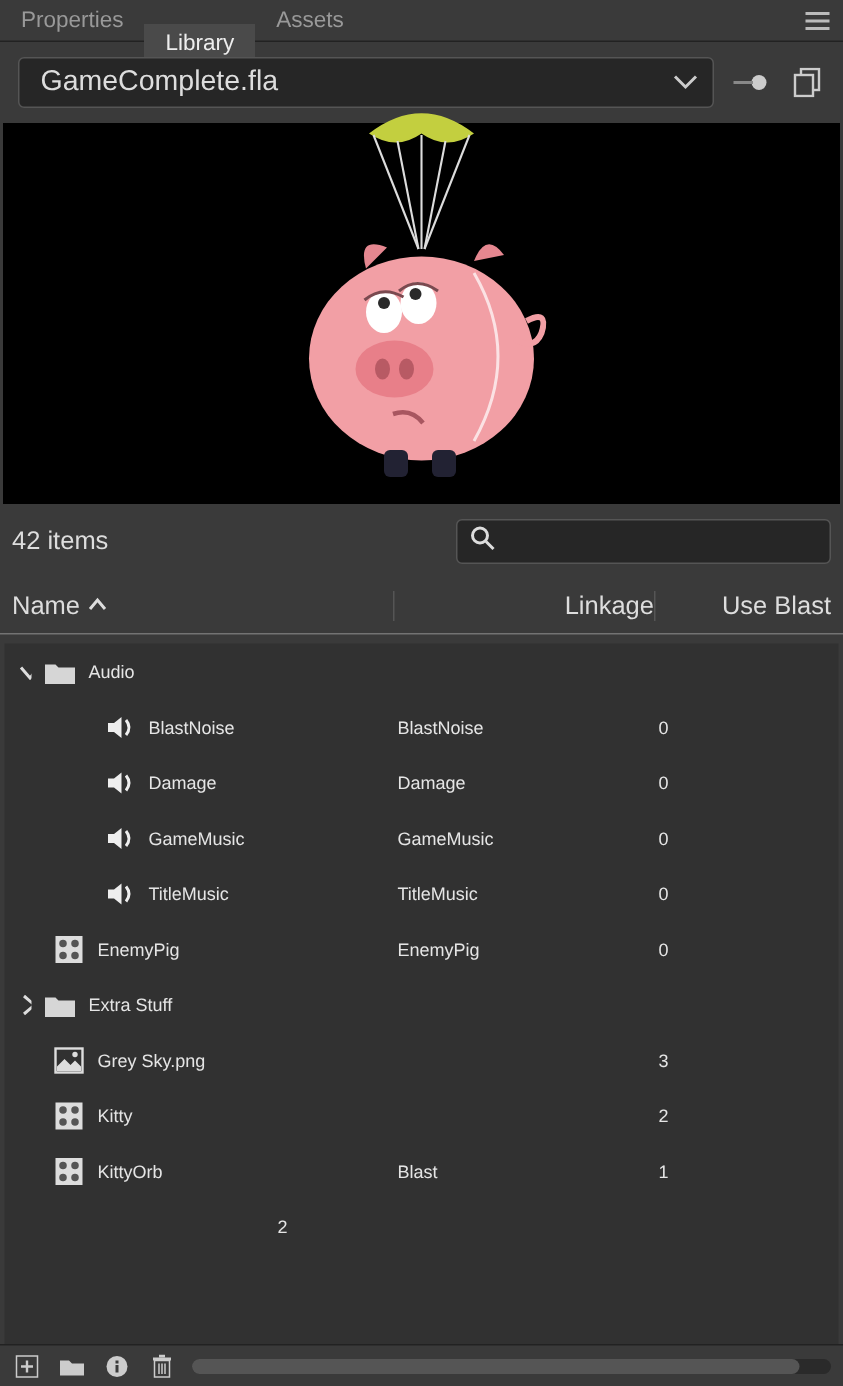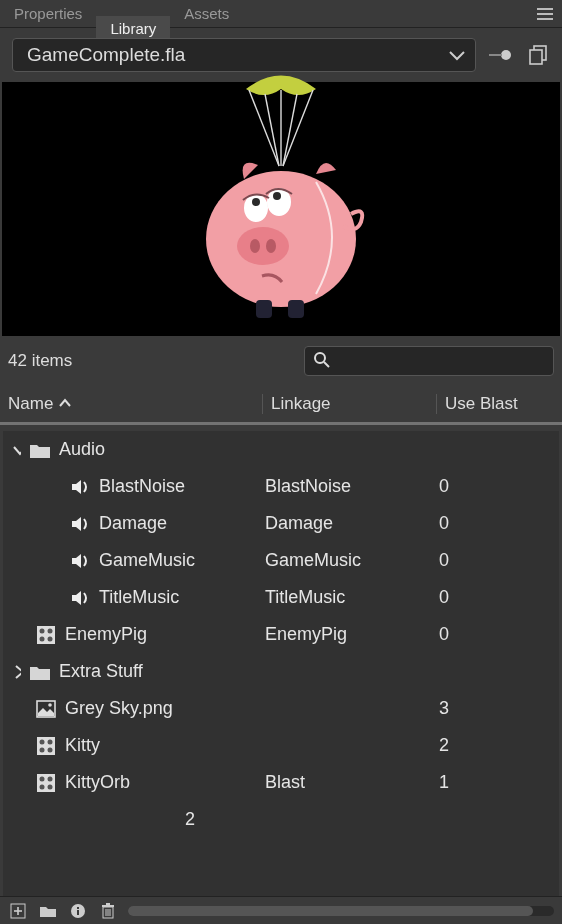--- a/index.html
+++ b/index.html
@@ -76,39 +76,40 @@
   border-radius: 4px;
   height: 30px;
   width: 250px;
   padding: 0 8px;
 }
 .searchbox input { flex: 1; background: transparent; border: none; outline: none; color: #ddd; font-size: 15px; }
 
 .headers {
   display: flex;
   padding: 8px 8px;
-  border-bottom: 3px solid #737373;
+  border-bottom: 1px solid #737373;
   color: #ddd;
   font-size: 17px;
+  text-align: right;
 }
 .col-name { width: 254px; display: flex; align-items: center; gap: 6px; cursor: pointer; }
 .col-link { width: 174px; border-left: 1px solid #555; padding-left: 8px; }
 .col-use  { flex: 1; border-left: 1px solid #555; padding-left: 8px; }
 
 .listwrap {
   flex: 1;
   background: #313131;
   margin: 6px 3px 0 3px;
   overflow: hidden;
 }
 .row {
   display: flex;
   align-items: center;
   height: 37px;
-  font-size: 18px;
+  font-size: 12px;
   color: #e5e5e5;
 }
 .row .cname { width: 254px; display: flex; align-items: center; gap: 8px; }
 .row .clink { width: 174px; padding-left: 8px; }
 .row .cuse  { flex: 1; padding-left: 8px; }
 .exp { width: 18px; height: 18px; display: flex; align-items: center; justify-content: center; cursor: pointer; color:#ccc;}
 .ic { width: 22px; height: 22px; display: flex; align-items: center; justify-content: center; }
 .indent0 { padding-left: 10px; }
 
 .bottombar {

